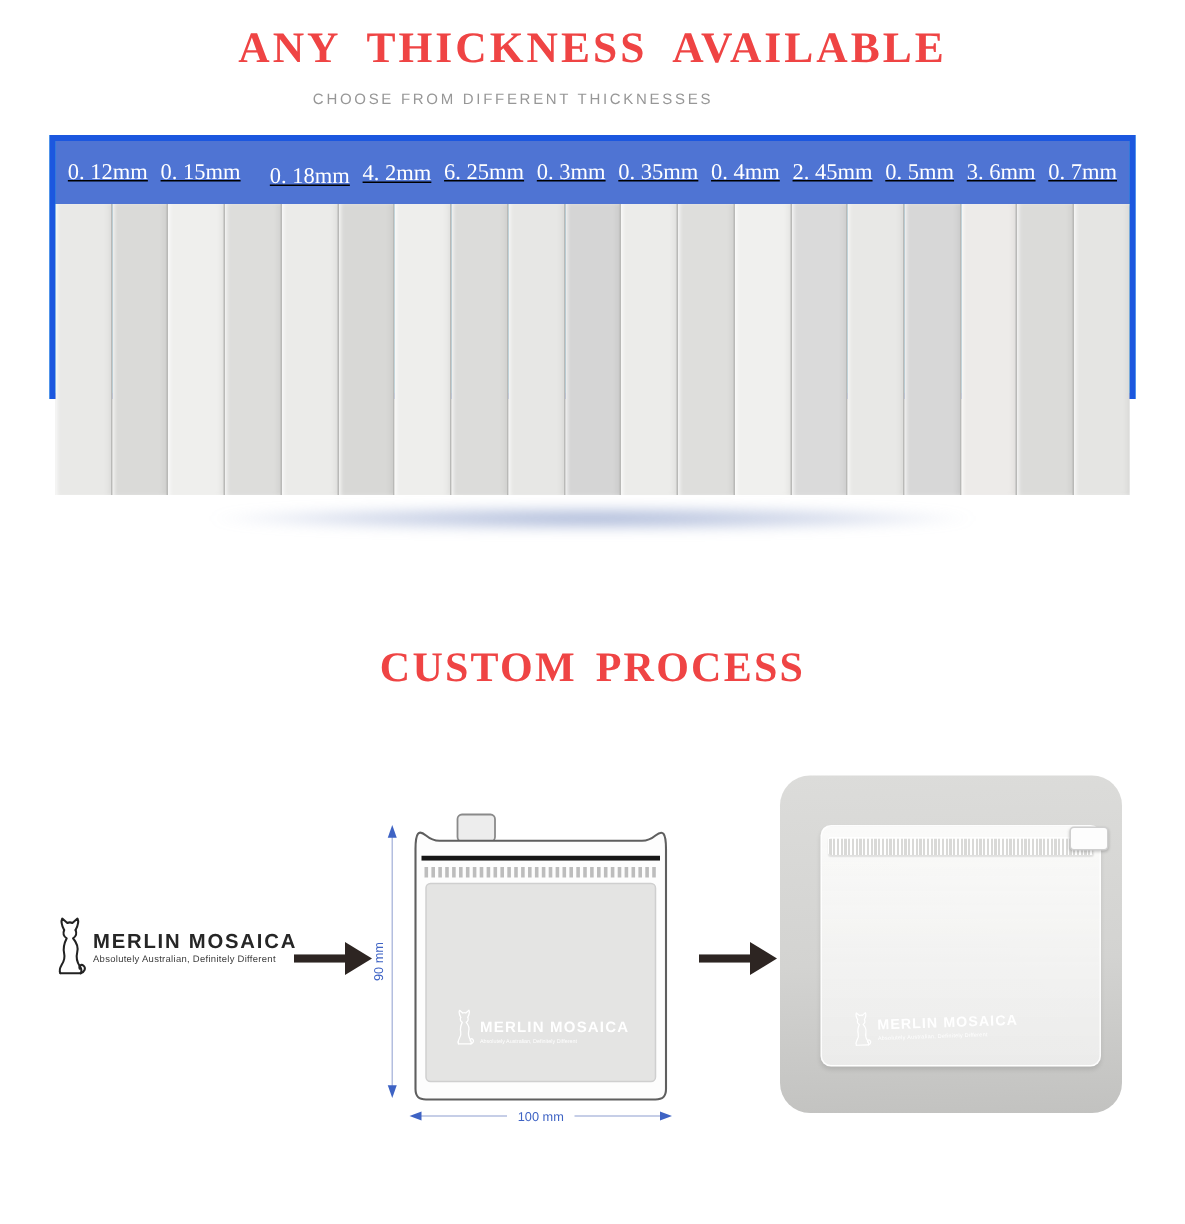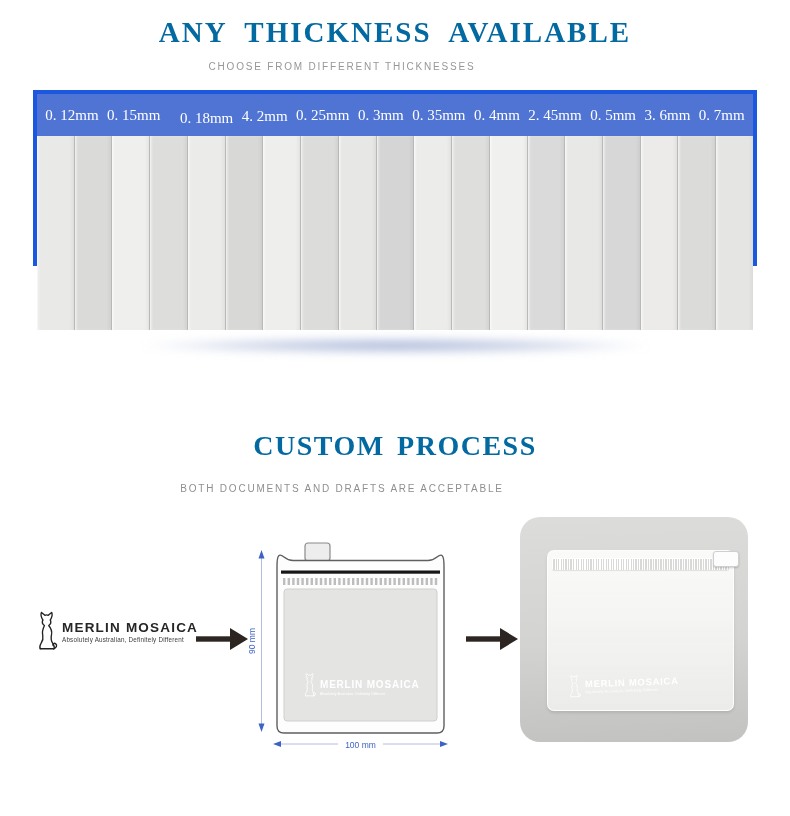--- a/index.html
+++ b/index.html
@@ -2,33 +2,33 @@
 <html style="--panel-border: #1c57df; --bar-color: #4f74d3; --label-color: #ffffff; --dim-color: #3e63c4; --arrow-color: #2d2522;"><head>
 <meta charset="utf-8">
 <style>
   * { margin:0; padding:0; box-sizing:border-box; }
   html,body { background:#ffffff; }
   body { font-family:"Liberation Sans", sans-serif; }
   .page { position:relative; width:790px; height:816px; background:#fff; overflow:hidden; margin:0 auto; }
 
   
   .sec-title { position:absolute; left:0; width:790px; text-align:center;
-    font-family:"Liberation Serif", serif; font-weight:bold; color:#0369a1; }
+    font-family:"Liberation Serif", serif; font-weight:bold; color:#ef4444; }
   #title1 { top:16px; font-size:29px; letter-spacing:2px; word-spacing:9px; }
   #title2 { top:430px; font-size:28px; letter-spacing:1.5px; word-spacing:4px; }
   .sec-sub { position:absolute; left:0; width:684px; text-align:center;
     font-size:10px; color:#979797; letter-spacing:1.8px; }
   #sub1 { top:61px; }
   #sub2 { top:483px; color:#8f8f8f; }
 
   
   :root { --panel-border:#1c57df; --bar-color:#4f74d3; --label-color:#ffffff;
           --dim-color:#3e63c4; --arrow-color:#2d2522; }
   .panel { position:absolute; left:33px; top:90px; width:724px; height:176px;
-    border:4px solid var(--panel-border); background:#0ea5e9; }
+    border:4px solid var(--panel-border); background:#0ea5e9;text-decoration:underline; }
   .label-bar { height:42px; background:var(--bar-color); display:flex;
     align-items:center; justify-content:space-around; padding:0 4px; }
   .th-label { color:var(--label-color); font-family:"Liberation Serif", serif;
     font-size:15px; white-space:nowrap; }
   .th-label:nth-child(3) { margin-top:7px;margin-left:11px; }
   .th-label:nth-child(4) { margin-top:3px; }
   .strips { display:flex; height:194px; width:100%; }
   .strip { flex:1; border-right:1px solid #b9b9b7;
     box-shadow: inset 2px 0 3px -1px rgba(255,255,255,0.85), inset -3px 0 4px -2px rgba(0,0,0,0.07); }
   .strip:last-child { border-right:none; }
@@ -99,21 +99,21 @@
 
   <div class="sec-title" id="title1">ANY THICKNESS AVAILABLE</div>
   <div class="sec-sub" id="sub1">CHOOSE FROM DIFFERENT THICKNESSES</div>
 
   <div class="panel">
     <div class="label-bar">
         <span class="th-label">0. 12mm</span>
         <span class="th-label">0. 15mm</span>
         <span class="th-label">0. 18mm</span>
         <span class="th-label">4. 2mm</span>
-        <span class="th-label">0. 25mm</span>
+        <span class="th-label">6. 25mm</span>
         <span class="th-label">0. 3mm</span>
         <span class="th-label">0. 35mm</span>
         <span class="th-label">0. 4mm</span>
         <span class="th-label">2. 45mm</span>
         <span class="th-label">0. 5mm</span>
         <span class="th-label">3. 6mm</span>
         <span class="th-label">0. 7mm</span>
       </div>
     <div class="strips">
         <div class="strip" style="background: rgb(233, 233, 231);"></div>
@@ -133,21 +133,20 @@
         <div class="strip" style="background: rgb(232, 232, 230);"></div>
         <div class="strip" style="background: rgb(215, 215, 215);"></div>
         <div class="strip" style="background: rgb(237, 235, 233);"></div>
         <div class="strip" style="background: rgb(219, 219, 217);"></div>
         <div class="strip" style="background: rgb(229, 229, 227);"></div>
       </div>
   </div>
   <div class="panel-shadow"></div>
 
   <div class="sec-title" id="title2">CUSTOM PROCESS</div>
-  <div class="sec-sub" id="sub2">BOTH DOCUMENTS AND DRAFTS ARE ACCEPTABLE</div>
 
   <div class="brand-block">
     <svg class="cat-svg" viewBox="0 0 26 46">
       <use href="#cat-glyph" xlink:href="#cat-glyph"></use>
     </svg>
     <div class="brand-text">
       <div class="wordmark">MERLIN MOSAICA</div>
       <div class="tagline">Absolutely Australian, Definitely Different</div>
     </div>
   </div>

